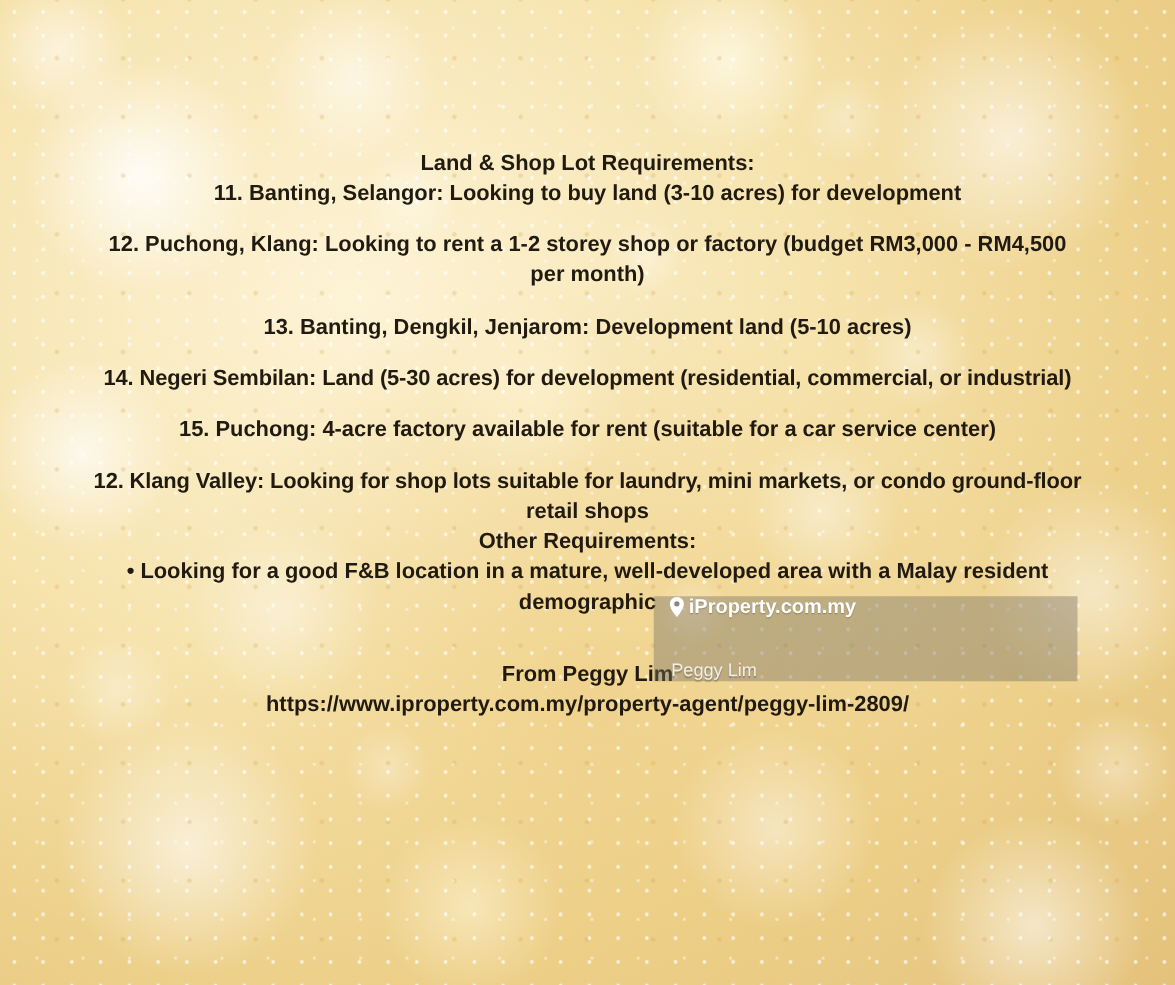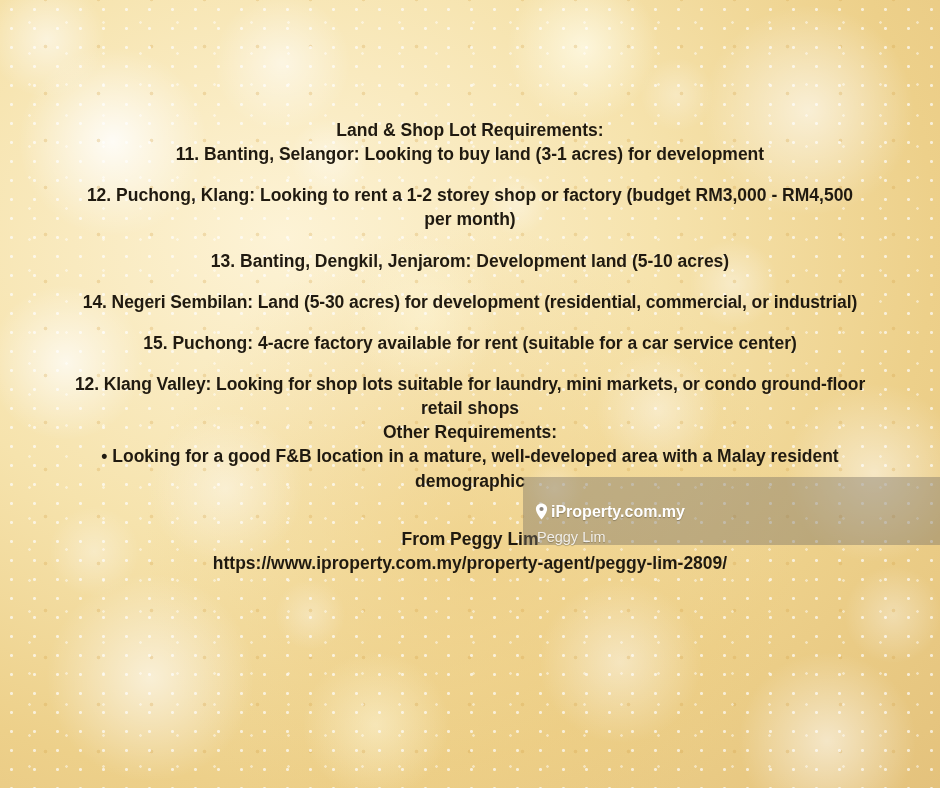--- a/index.html
+++ b/index.html
@@ -86,26 +86,26 @@
   }
   .nowrap-tight {
     letter-spacing: -0.1px;
   }
 
   
   #watermark {
     position: absolute;
     left: 523px;
     top: 477px;
-    width: 417px;
+    width: 339px;
     height: 68px;
     background: rgba(120, 112, 100, 0.42);
     display: flex;
     flex-direction: column;
-    justify-content: flex-end;
+    justify-content: space-between;
     padding-left: 12px;
     box-sizing: border-box;
   }
   #wm-brand {
     display: flex;
     align-items: center;
     gap: 3px;
     color: #ffffff;
     font-weight: bold;
     font-size: 16px;
@@ -127,21 +127,21 @@
 </head>
 <body>
 
 <div id="poster">
   <div id="bg-base"></div>
   <div id="bg-blobs"></div>
   <div id="bg-speckle"></div>
 
   <div id="content">
     <p class="line">Land &amp; Shop Lot Requirements:</p>
-    <p class="line">11. Banting, Selangor: Looking to buy land (3-1 acres) for development</p>
+    <p class="line">11. Banting, Selangor: Looking to buy land (3-10 acres) for development</p>
     <div class="blank"></div>
     <p class="line">12. Puchong, Klang: Looking to rent a 1-2 storey shop or factory (budget RM3,000 - RM4,500</p>
     <p class="line">per month)</p>
     <div class="blank"></div>
     <p class="line">13. Banting, Dengkil, Jenjarom: Development land (5-10 acres)</p>
     <div class="blank"></div>
     <p class="line nowrap-tight">14. Negeri Sembilan: Land (5-30 acres) for development (residential, commercial, or industrial)</p>
     <div class="blank"></div>
     <p class="line">15. Puchong: 4-acre factory available for rent (suitable for a car service center)</p>
     <div class="blank"></div>

